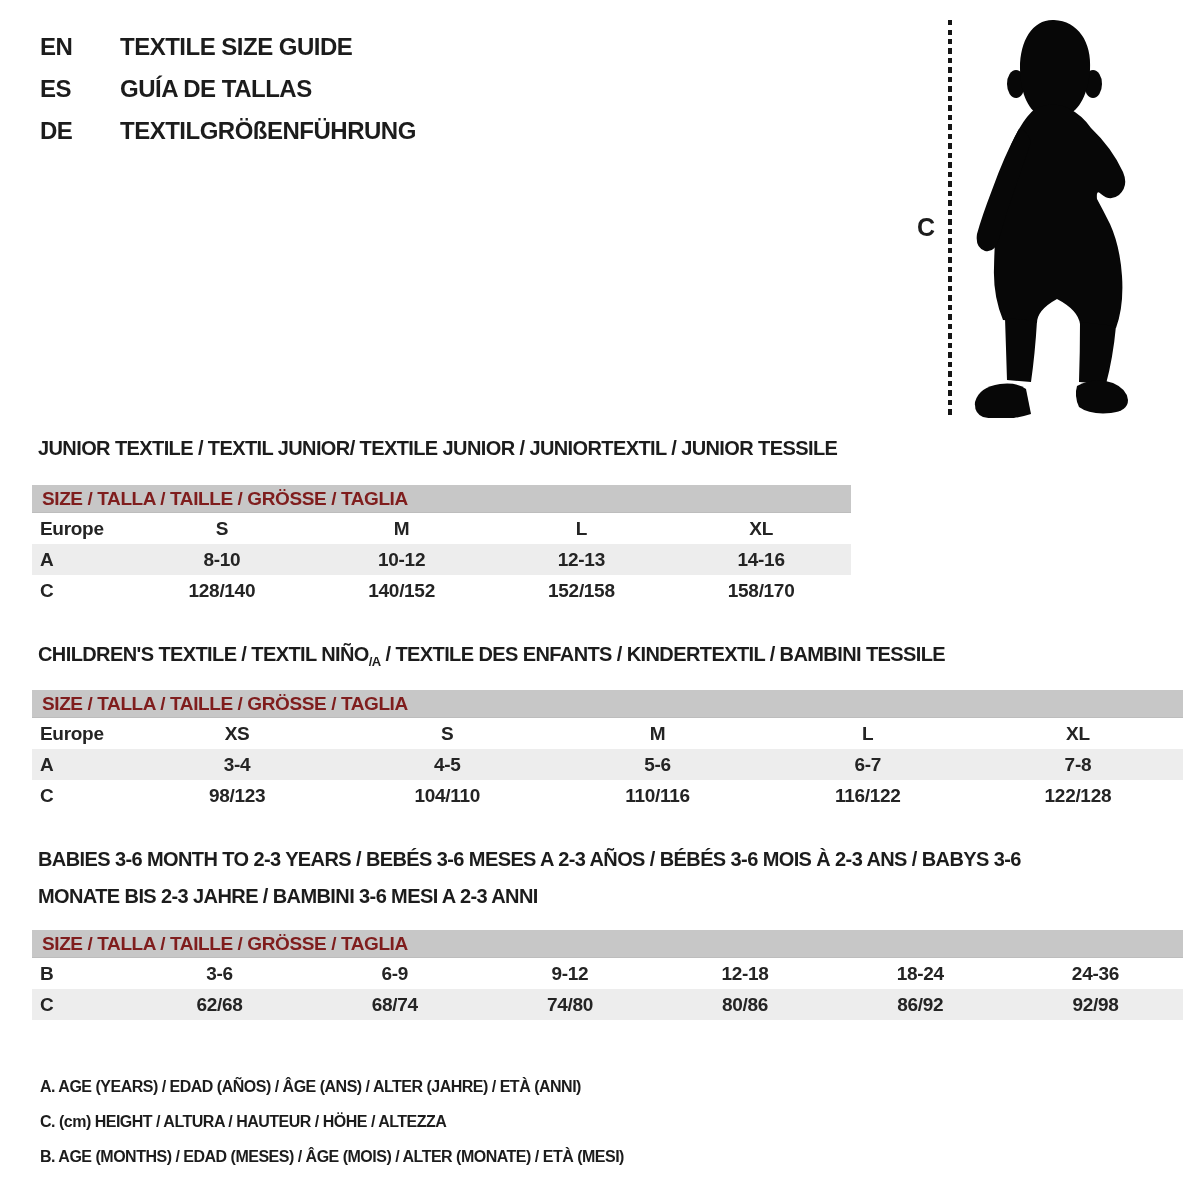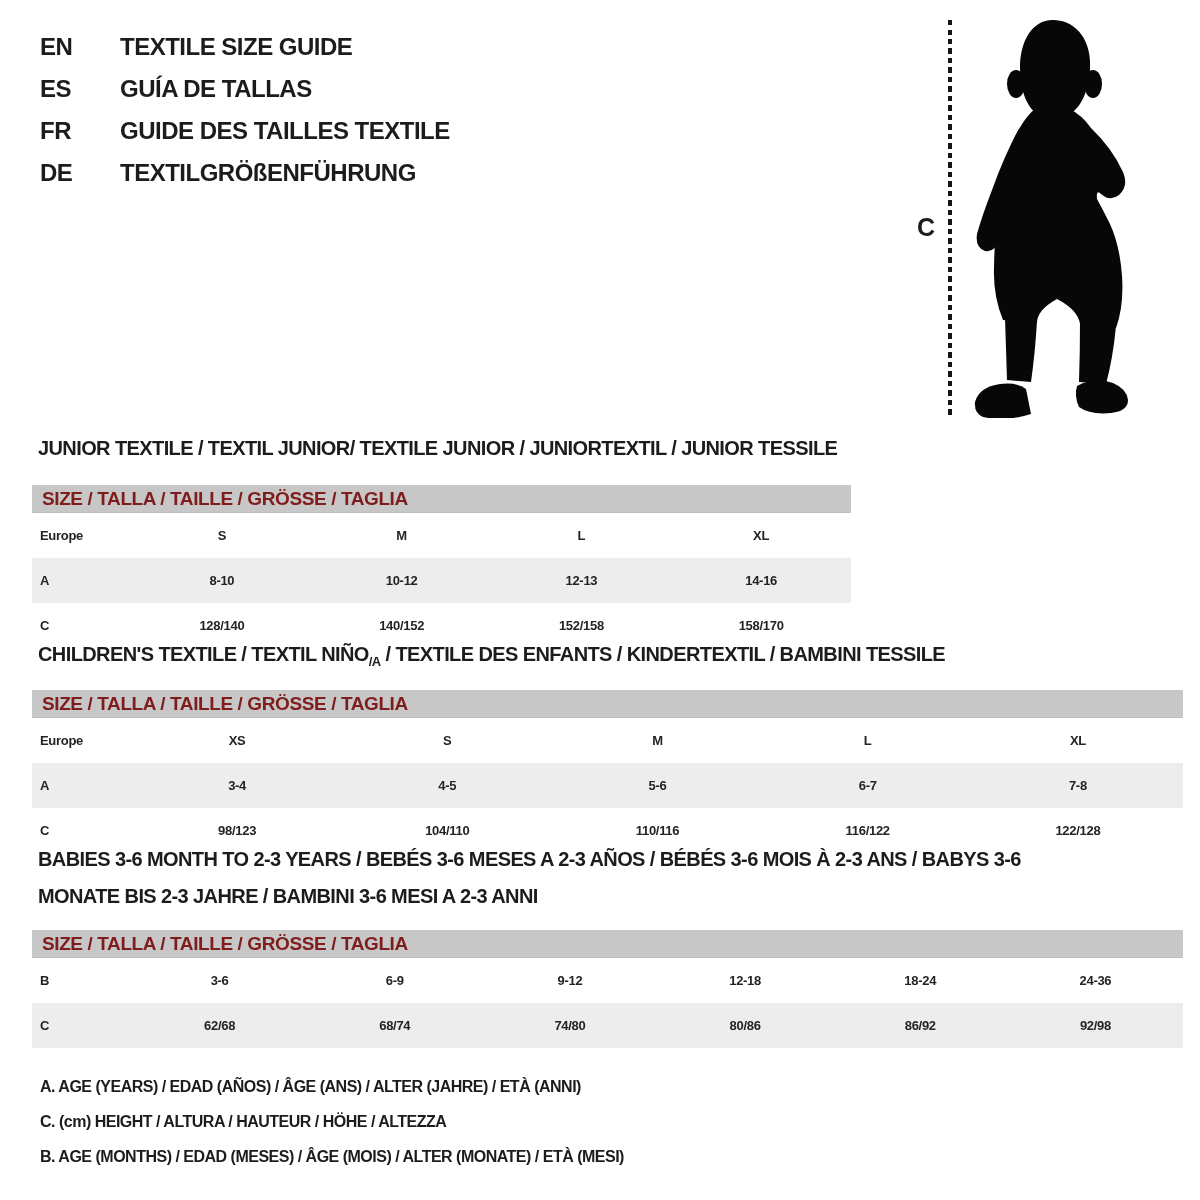--- a/index.html
+++ b/index.html
@@ -22,22 +22,22 @@
     letter-spacing:-0.6px; white-space:nowrap; }
   .heading .hsub { font-size:13px; }
   .heading.multi { line-height:37px; white-space:normal; width:1000px; }
   
   .table { position:absolute; left:32px; }
   .table.junior { width:819px; }
   .table.wide { width:1151px; }
   .sizebar { height:28px; background:#c7c7c7; border-bottom:1px solid #bdbdbd;
     box-sizing:border-box; font-weight:bold; font-size:19px; line-height:27px;
     padding-left:10px; color:#7f1d1d; letter-spacing:-0.4px; }
-  .trow { display:grid; height:45px; align-items:center; font-weight:bold;
-    font-size:13px; letter-spacing:-0.3px; color:#242424; }
+  .trow { display:grid; height:31px; align-items:center; font-weight:bold;
+    font-size:19px; letter-spacing:-0.3px; color:#242424; }
   .cols4 { grid-template-columns:100px repeat(4,1fr); }
   .cols5 { grid-template-columns:100px repeat(5,1fr); }
   .cols6 { grid-template-columns:100px repeat(6,1fr); }
   .trow.shaded { background:#ededed; }
   .cell { text-align:center; }
   .cell.lab { text-align:left; padding-left:8px; }
   
   .legend { position:absolute; left:40px; top:1069px; font-weight:bold;
     font-size:16px; letter-spacing:-0.5px; line-height:35px; }
 </style>
@@ -47,24 +47,20 @@
 <div class="canvas">
 
   <div class="lang-list">
     <div class="lang-row">
       <span class="lang-code">EN</span>
       <span>TEXTILE SIZE GUIDE</span>
     </div>
     <div class="lang-row">
       <span class="lang-code">ES</span>
       <span>GUÍA DE TALLAS</span>
-    </div>
-    <div class="lang-row">
-      <span class="lang-code">FR</span>
-      <span>GUIDE DES TAILLES TEXTILE</span>
     </div>
     <div class="lang-row">
       <span class="lang-code">DE</span>
       <span>TEXTILGRÖßENFÜHRUNG</span>
     </div>
   </div>
 
   <div class="dashline"></div>
   <div class="c-label">C</div>
   <div class="silhouette">

